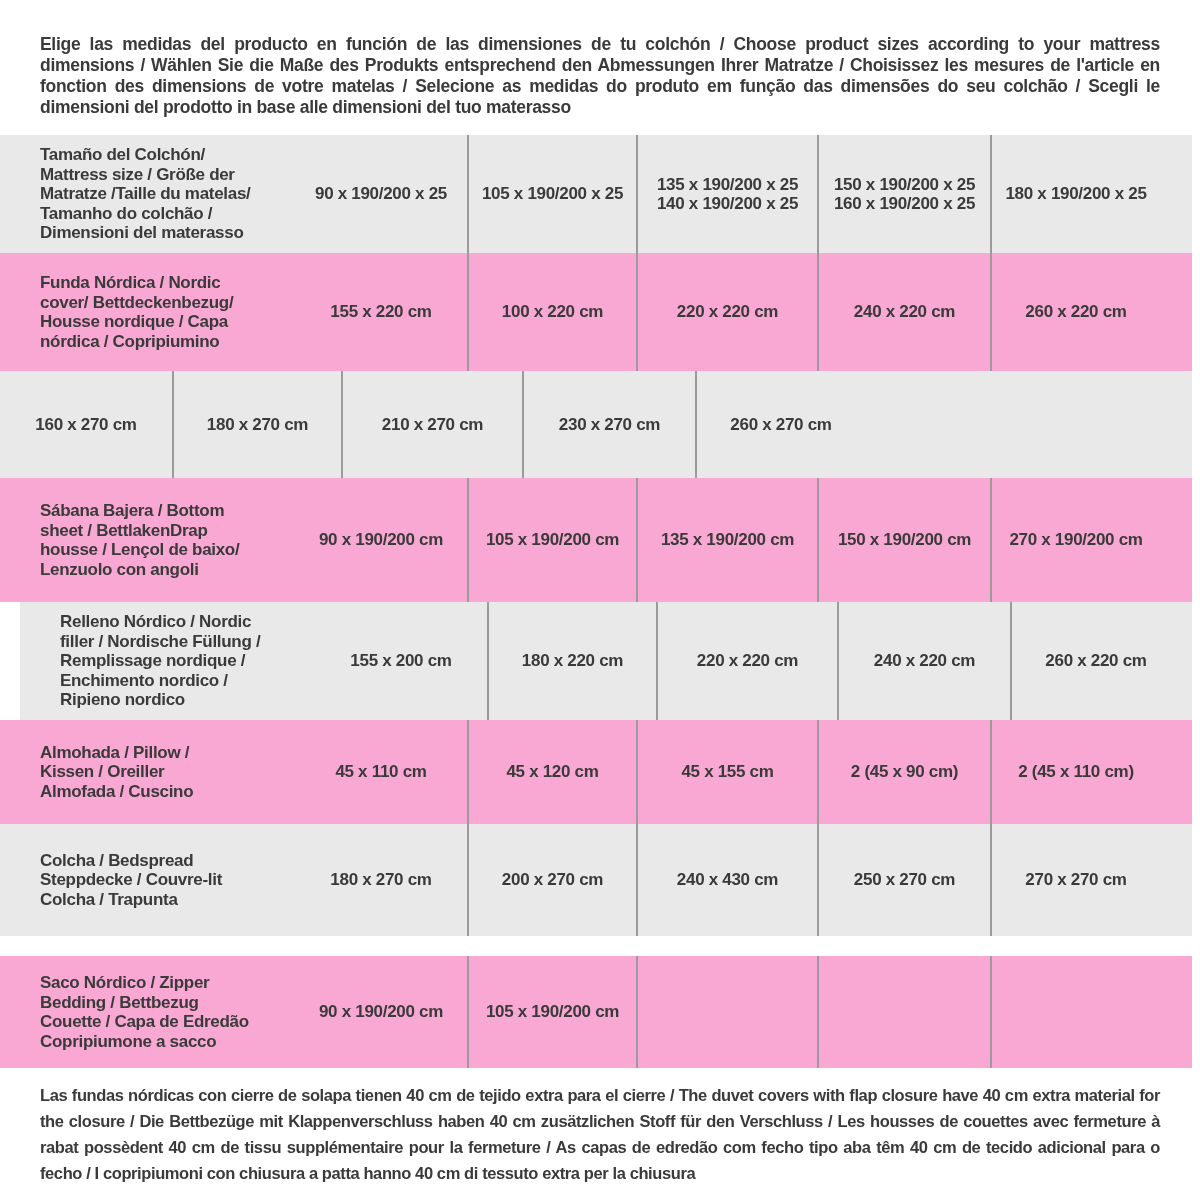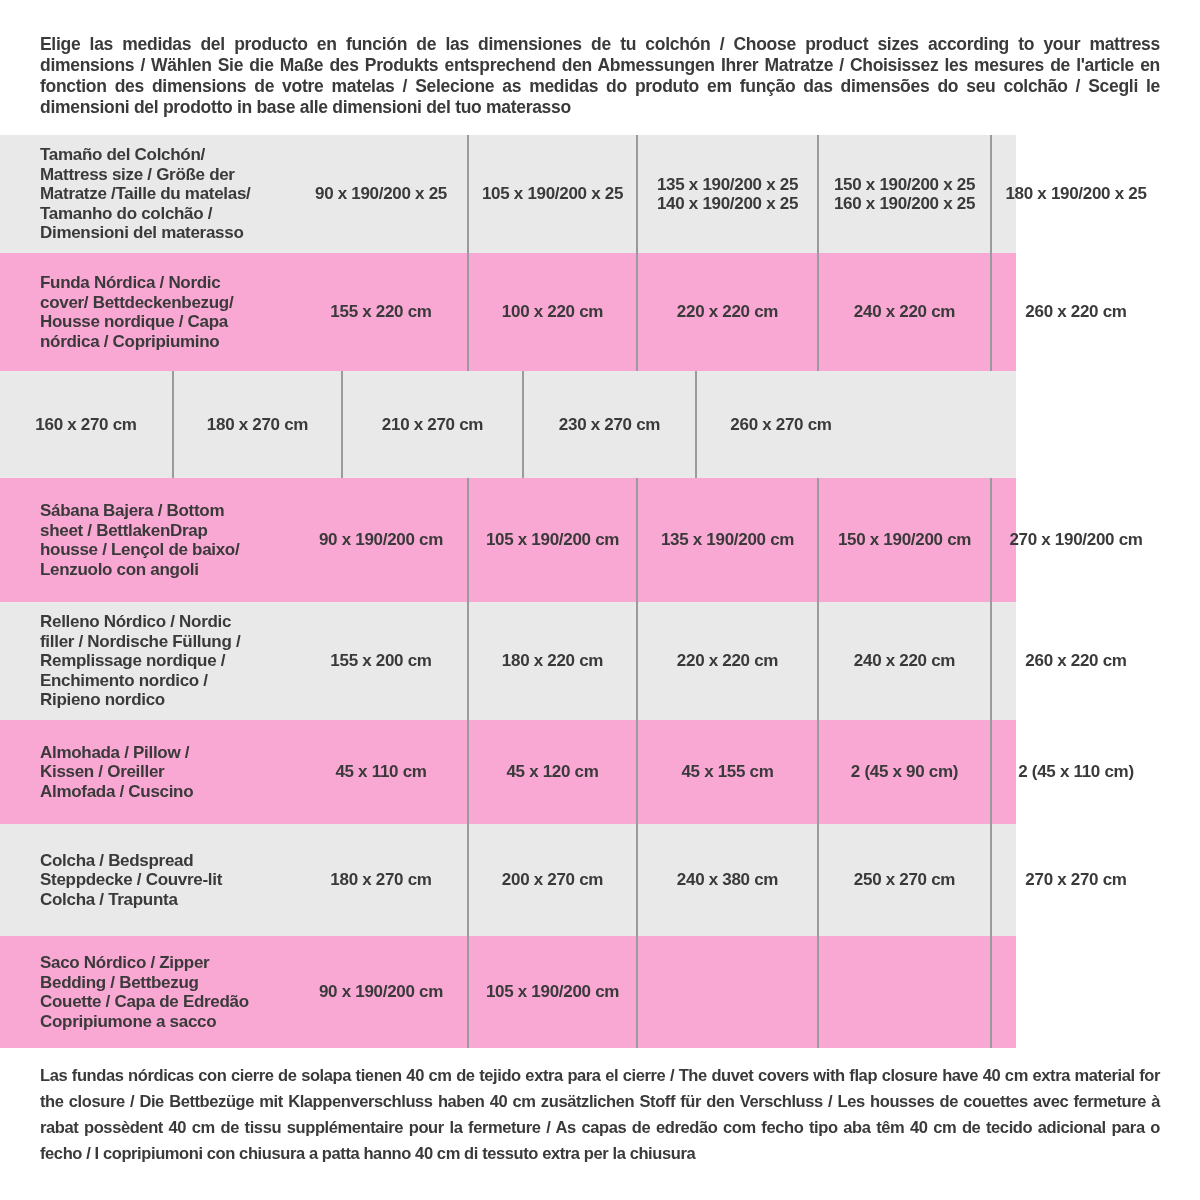--- a/index.html
+++ b/index.html
@@ -18,38 +18,38 @@
   .intro {
     margin: 0 40px;
     padding-top: 34px;
     text-align: justify;
     font-size: 17.5px;
     line-height: 21px;
     letter-spacing: -0.3px;
   }
   .sizes-table {
     margin-top: 17px;
-    width: 1016px;
+    width: 1192px;
   }
   .trow {
     display: flex;
     align-items: center;
     background: #f9a8d4;
   }
   .trow.alt {
     background: #e9e9e9;
   }
   .trow:nth-child(1) { min-height: 118px; }
   .trow:nth-child(2) { min-height: 118px; }
   .trow:nth-child(3) { min-height: 107px; }
   .trow:nth-child(4) { min-height: 124px; }
-  .trow:nth-child(5) { min-height: 118px; }
+  .trow:nth-child(5) { min-height: 118px; margin-left: 20px; }
   .trow:nth-child(6) { min-height: 104px; }
   .trow:nth-child(7) { min-height: 112px; }
-  .trow:nth-child(8) { min-height: 112px; }
+  .trow:nth-child(8) { min-height: 112px; margin-top: 20px; }
   .cell {
     white-space: pre-line;
     font-size: 17px;
     line-height: 19.5px;
     letter-spacing: -0.3px;
   }
   .cell.label {
     flex: none;
     width: 255px;
     padding-left: 40px;
@@ -153,21 +153,21 @@
     <div class="cell val c4">2 (45 x 90 cm)</div>
     <div class="cell val c5">2 (45 x 110 cm)</div>
   </div>
 
   <div class="trow alt">
     <div class="cell label">Colcha / Bedspread
 Steppdecke / Couvre-lit
 Colcha / Trapunta</div>
     <div class="cell val c1">180 x 270 cm</div>
     <div class="cell val c2">200 x 270 cm</div>
-    <div class="cell val c3">240 x 380 cm</div>
+    <div class="cell val c3">240 x 430 cm</div>
     <div class="cell val c4">250 x 270 cm</div>
     <div class="cell val c5">270 x 270 cm</div>
   </div>
 
   <div class="trow">
     <div class="cell label">Saco Nórdico / Zipper
 Bedding / Bettbezug
 Couette  / Capa de Edredão
 Copripiumone a sacco</div>
     <div class="cell val c1">90 x 190/200 cm</div>

